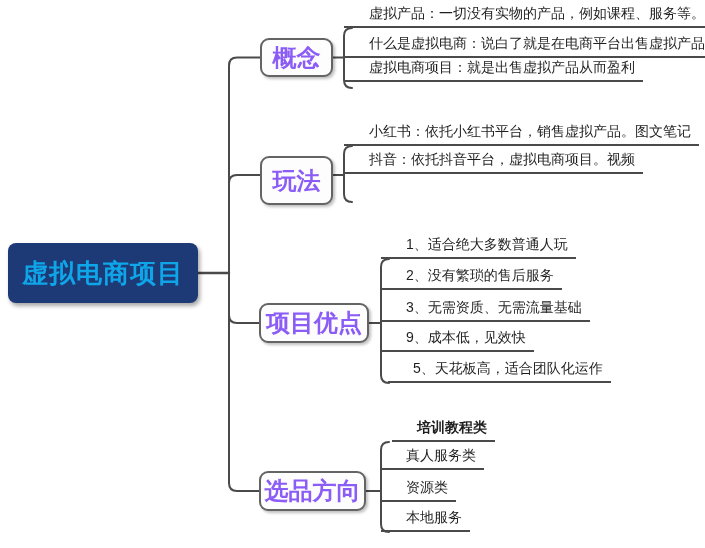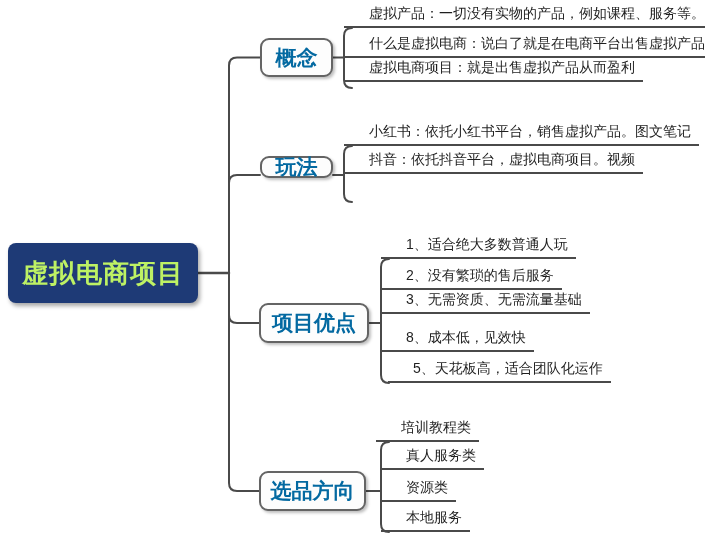--- a/index.html
+++ b/index.html
@@ -3,27 +3,27 @@
 <meta charset="utf-8">
 <style>
   html,body{margin:0;padding:0;background:#fff;}
   .canvas{
     position:relative;width:705px;height:548px;background:#ffffff;
     font-family:"Liberation Sans","DejaVu Sans",sans-serif;overflow:hidden;
   }
   .wires{position:absolute;left:0;top:0;pointer-events:none;}
   .root{
     position:absolute;display:flex;align-items:center;justify-content:center;
-    background:#1e3a76;color:#bef264;font-size:26px;font-weight:700;
+    background:#1e3a76;color:#0ea5e9;font-size:26px;font-weight:700;
     border-radius:8px;box-shadow:2px 3px 4px rgba(0,0,0,.35);
     letter-spacing:1px;white-space:nowrap;cursor:pointer;
   }
   .branch{
     position:absolute;display:flex;align-items:center;justify-content:center;
-    background:#fdfdfd;color:#0369a1;font-size:21px;font-weight:700;
+    background:#fdfdfd;color:#8b5cf6;font-size:24px;font-weight:700;
     border:2px solid #646464;border-radius:9px;
     box-shadow:2px 2px 3px rgba(0,0,0,.25);
     box-sizing:border-box;white-space:nowrap;cursor:pointer;
   }
   .leaf{
     position:absolute;height:27px;box-sizing:border-box;
     line-height:24px;font-size:14px;color:#1f1f1f;
     padding:0 8px 1px 25px;border-bottom:2px solid #4a4a4a;
     white-space:nowrap;width:max-content;cursor:pointer;
   }
@@ -49,35 +49,35 @@
 
       <path d="M366 323 H381 M381 323 V267 Q381 259 389 259 M381 323 V375 Q381 383 389 383"></path>
 
       <path d="M366 491 H381 M381 491 V450 Q381 442 389 442 M381 491 V524 Q381 532 389 532"></path>
     </g>
   </svg>
 
   <div class="root" style="left:8px;top:243px;width:190px;height:60px;">虚拟电商项目</div>
 
   <div class="branch" style="left:260px;top:38px;width:73px;height:39px;">概念</div>
-  <div class="branch" style="left:260px;top:156px;width:73px;height:22px;">玩法</div>
+  <div class="branch" style="left:260px;top:156px;width:73px;height:49px;">玩法</div>
   <div class="branch" style="left:259px;top:303px;width:110px;height:40px;">项目优点</div>
   <div class="branch" style="left:259px;top:471px;width:107px;height:40px;">选品方向</div>
 
   <div class="leaf" style="left:344px;top:1px;">虚拟产品：一切没有实物的产品，例如课程、服务等。</div>
   <div class="leaf" style="left:344px;top:31px;">什么是虚拟电商：说白了就是在电商平台出售虚拟产品</div>
   <div class="leaf" style="left:344px;top:55px;">虚拟电商项目：就是出售虚拟产品从而盈利</div>
 
   <div class="leaf" style="left:344px;top:119px;">小红书：依托小红书平台，销售虚拟产品。图文笔记</div>
   <div class="leaf" style="left:344px;top:147px;">抖音：依托抖音平台，虚拟电商项目。视频</div>
 
   <div class="leaf" style="left:381px;top:232px;">1、适合绝大多数普通人玩</div>
   <div class="leaf" style="left:381px;top:263px;">2、没有繁琐的售后服务</div>
-  <div class="leaf" style="left:381px;top:287px;text-align:center;">3、无需资质、无需流量基础</div>
-  <div class="leaf" style="left:381px;top:325px;">8、成本低，见效快</div>
+  <div class="leaf" style="left:381px;top:295px;text-align:center;">3、无需资质、无需流量基础</div>
+  <div class="leaf" style="left:381px;top:325px;">9、成本低，见效快</div>
   <div class="leaf" style="left:388px;top:356px;">5、天花板高，适合团队化运作</div>
 
-  <div class="leaf" style="left:376px;top:415px;">培训教程类</div>
+  <div class="leaf" style="left:392px;top:415px;font-weight:bold;">培训教程类</div>
   <div class="leaf" style="left:381px;top:443px;">真人服务类</div>
   <div class="leaf" style="left:381px;top:475px;">资源类</div>
   <div class="leaf" style="left:381px;top:505px;">本地服务</div>
 
 </div>
 
 </body></html>

